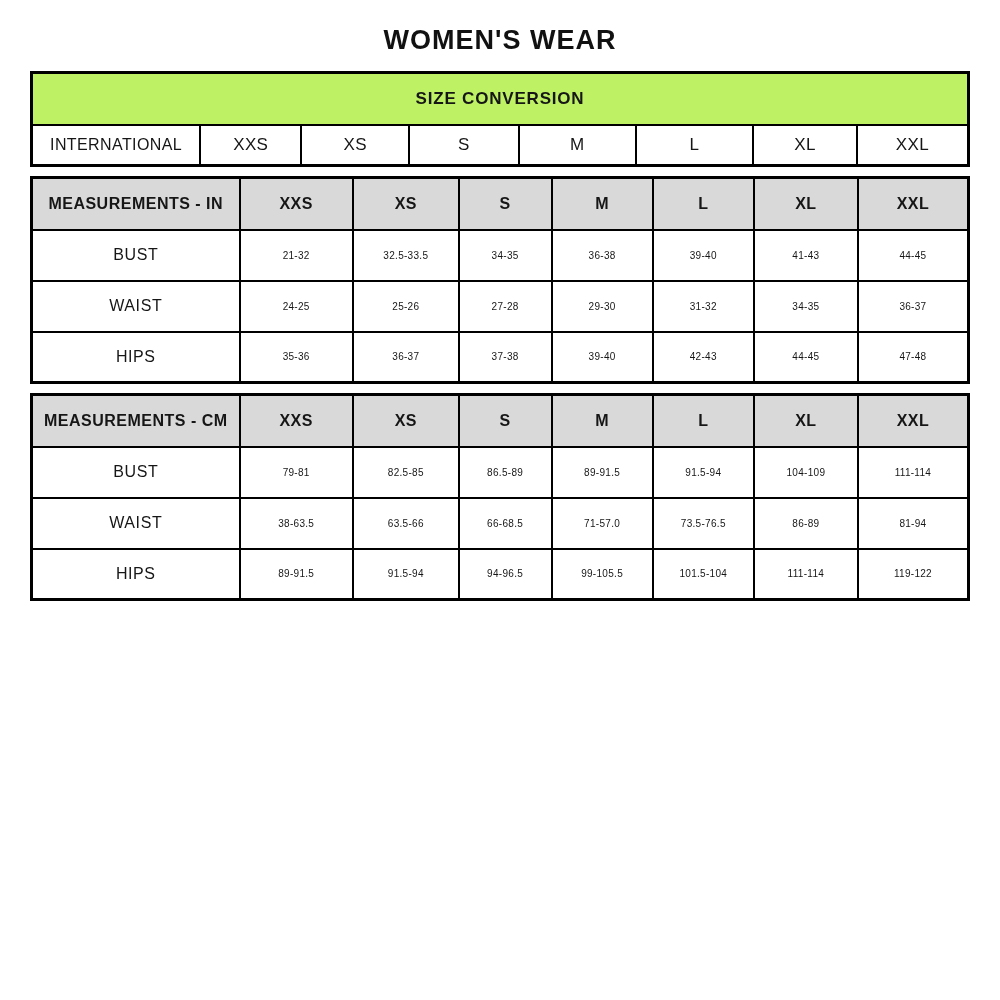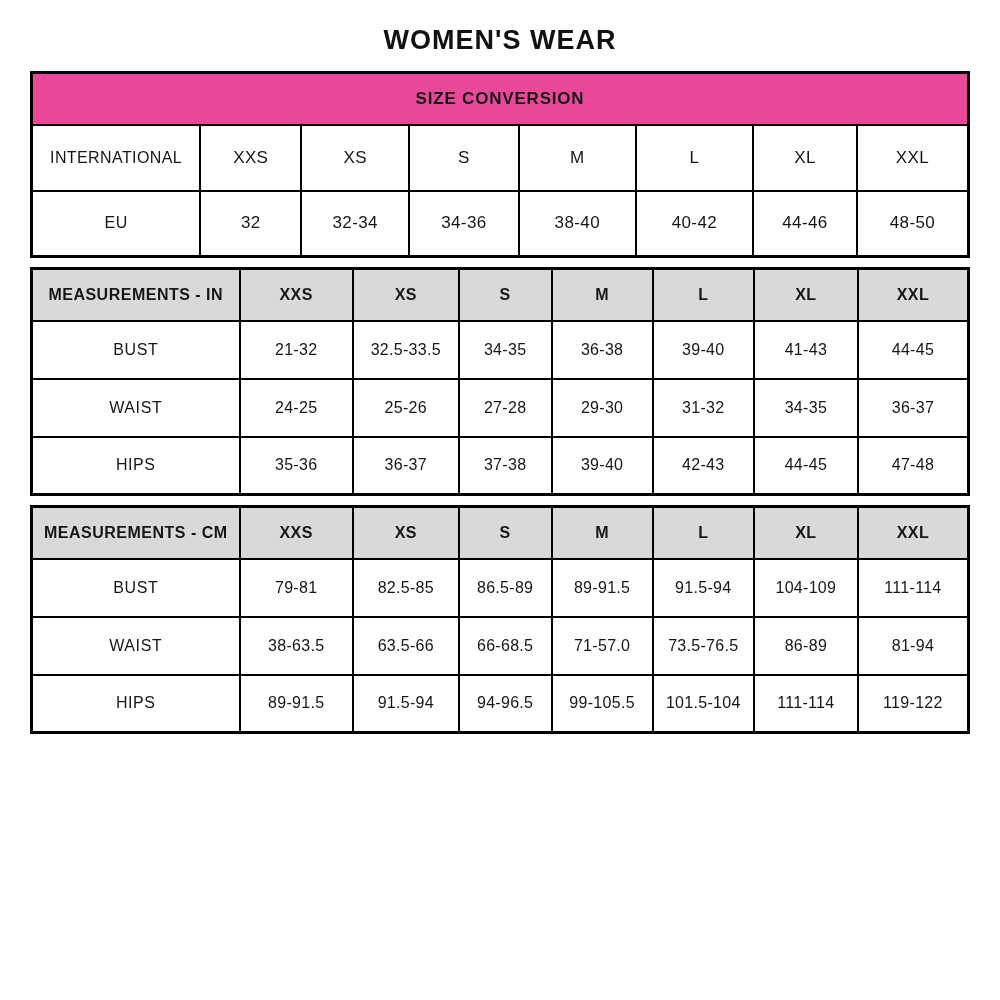--- a/index.html
+++ b/index.html
@@ -35,39 +35,39 @@
   .tbl th, .tbl td {
     border: 2px solid #000000;
     text-align: center;
     vertical-align: middle;
     padding: 0 4px;
     overflow: hidden;
     white-space: nowrap;
   }
   
   .banner-cell {
-    background: #ec4899;
+    background: #bef264;
     height: 52px;
     font-size: 17px;
     font-weight: bold;
     letter-spacing: 0.8px;
   }
-  .conversion tbody tr { height: 66px; }
+  .conversion tbody tr { height: 41px; }
   .conversion tbody td { font-size: 17px; font-weight: normal; letter-spacing: 0.4px; }
   .conversion tbody td.rowlabel { font-size: 16px; }
   
   .meas thead tr { height: 52px; }
   .meas thead th {
     background: #d9d9d9;
     font-size: 16px;
     font-weight: bold;
     letter-spacing: 0.5px;
   }
-  .meas tbody tr { height: 58px; }
-  .meas tbody td { font-size: 16px; letter-spacing: 0.3px; }
+  .meas tbody tr { height: 51px; }
+  .meas tbody td { font-size: 10px; letter-spacing: 0.3px; }
   .meas tbody td.rowlabel { font-size: 16px; letter-spacing: 0.6px; }
 </style>
 </head>
 <body>
 
 <div class="page">
 
   <h1 class="page-title">WOMEN'S WEAR</h1>
 
   <table class="tbl conversion">
@@ -89,30 +89,20 @@
     <tbody>
         <tr>
           <td class="rowlabel">INTERNATIONAL</td>
           <td>XXS</td>
           <td>XS</td>
           <td>S</td>
           <td>M</td>
           <td>L</td>
           <td>XL</td>
           <td>XXL</td>
-        </tr>
-        <tr>
-          <td class="rowlabel">EU</td>
-          <td>32</td>
-          <td>32-34</td>
-          <td>34-36</td>
-          <td>38-40</td>
-          <td>40-42</td>
-          <td>44-46</td>
-          <td>48-50</td>
         </tr>
       </tbody>
   </table>
 
   <table class="tbl meas">
     <colgroup>
       <col style="width:22.2%">
         <col style="width:12.1%">
         <col style="width:11.3%">
         <col style="width:9.9%">

